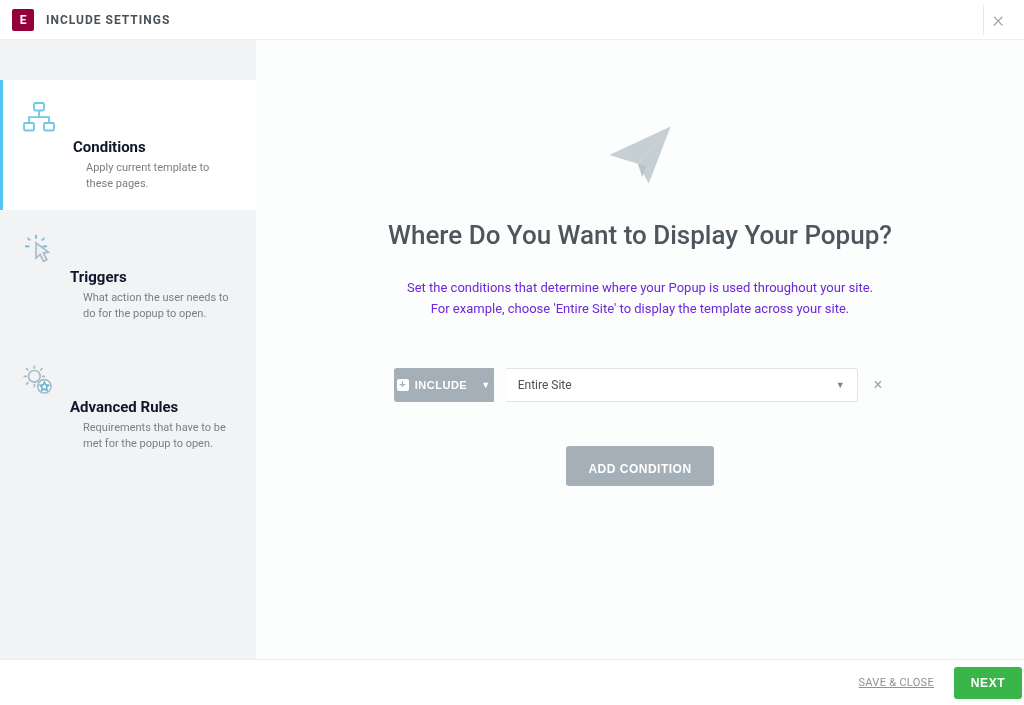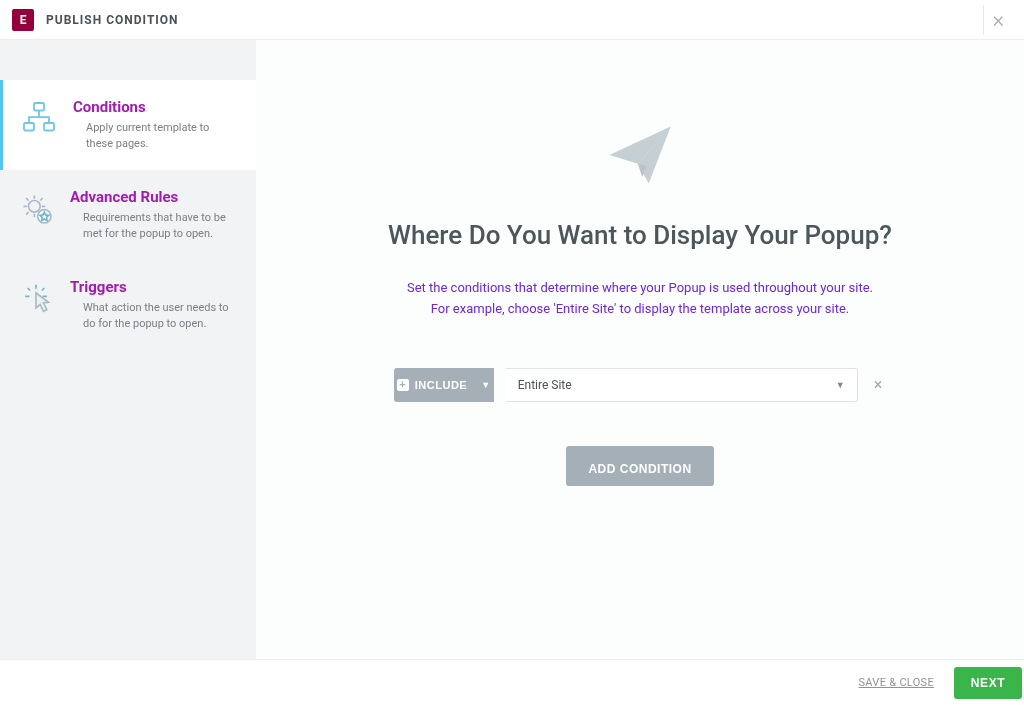--- a/index.html
+++ b/index.html
@@ -9,21 +9,21 @@
   .header .logo { width:22px; height:22px; background:#93003c; display:flex; align-items:center; justify-content:center; border-radius:2px; margin-right:12px; }
   .header .logo span { color:#fff; font-size:12px; font-weight:700;}
   .header .title { font-size:12px; letter-spacing:1px; font-weight:700; color:#4a5157; }
   .header .close { margin-left:auto; color:#a4a9ad; font-size:22px; font-weight:300; padding:4px 8px; cursor:pointer; border-left:1px solid #e6e7e9; line-height:1;}
   .body { flex:1; display:flex; overflow:hidden; }
   .sidebar { width:256px; background:#f1f3f5; display:flex; flex-direction:column; padding-top:40px;}
   .side-item { display:flex; gap:14px; padding:18px 18px 18px 16px; cursor:pointer; }
   .side-item.active { background:#fff; border-left:3px solid #54c4f0; }
   .side-item .icon { width:40px; height:40px; flex:0 0 40px; display:flex; align-items:center; justify-content:center; color:#a9bbc8;}
   .side-item.active .icon { color:#71c8e6; }
-  .side-item .txt .label { font-size:15px; font-weight:700; color:#a21caf; margin-bottom:4px;}
+  .side-item .txt .label { font-size:15px; font-weight:700; color:#0f172a; margin-bottom:4px;margin-top:40px;}
   .side-item .txt .desc { font-size:11px; color:#7a7f85; line-height:1.45;margin-left:13px;}
   .content { flex:1; background:#fcfdfd; display:flex; flex-direction:column; align-items:center; padding:80px 40px 0;}
   .hero-icon { width:70px; height:70px; color:#c6cfd4; margin-bottom:30px;}
   .main-title { font-size:26px; font-weight:500; color:#4d565c; margin-bottom:28px; text-align:right;}
   .subtext { font-size:13px; color:#6d28d9; text-align:center; line-height:1.6; max-width:640px; margin-bottom:48px;}
   .condition-row { display:flex; align-items:center; gap:12px; margin-bottom:44px;}
   .include-btn { background:#a4afb7; color:#fff; font-size:11px; letter-spacing:0.5px; font-weight:700; height:34px; width:100px; border:none; border-radius:3px 0 0 3px; display:flex; align-items:center; justify-content:center; gap:6px; cursor:pointer; position:relative;}
   .include-btn .plus { width:12px; height:12px; background:#fff; color:#a4afb7; border-radius:2px; display:flex; align-items:center; justify-content:center; font-size:11px; font-weight:900; line-height:1;}
   .include-btn .caret { margin-left:8px; font-size:9px;}
   .select-box { background:#fff; border:1px solid #e1e4e7; border-left:none; height:34px; width:352px; border-radius:0 3px 3px 0; display:flex; align-items:center; padding:0 12px; font-size:12px; color:#4a5157; cursor:pointer; position:relative;}
@@ -36,21 +36,21 @@
 </style>
 </head>
 <body>
 
 <div class="modal">
 
   <div class="header">
     <div class="logo">
         <span>E</span>
       </div>
-    <div class="title">PUBLISH CONDITION</div>
+    <div class="title">INCLUDE SETTINGS</div>
     <div class="close">×</div>
   </div>
 
   <div class="body">
 
     <div class="sidebar">
 
       <div class="side-item active">
         <div class="icon">
           <svg viewBox="0 0 48 48" width="40" height="40" fill="none" stroke="currentColor" stroke-width="2.2">
@@ -62,42 +62,42 @@
         </div>
         <div class="txt">
           <div class="label">Conditions</div>
           <div class="desc">Apply current template to these pages.</div>
         </div>
       </div>
 
       <div class="side-item">
         <div class="icon">
           <svg viewBox="0 0 48 48" width="40" height="40" fill="none" stroke="currentColor" stroke-width="2">
+            <path d="M24 18 l0 18 l5 -4 l4 8 l4 -2 l-4 -8 l6 -1 z" fill="currentColor" fill-opacity="0.05"></path>
+            <path d="M24 8 v5 M14 12 l3 3 M34 12 l-3 3 M11 22 h5 M37 22 h-5" stroke="#6eb5d2"></path>
+          </svg>
+        </div>
+        <div class="txt">
+          <div class="label">Triggers</div>
+          <div class="desc">What action the user needs to do for the popup to open.</div>
+        </div>
+      </div>
+
+      <div class="side-item">
+        <div class="icon">
+          <svg viewBox="0 0 48 48" width="40" height="40" fill="none" stroke="currentColor" stroke-width="2">
             <circle cx="22" cy="22" r="7"></circle>
             <path d="M22 9v4 M22 31v4 M9 22h4 M31 22h4 M12 12l3 3 M32 12l-3 3 M12 32l3 -3 M32 32l-3 -3"></path>
             <circle cx="34" cy="34" r="8" fill="#fff"></circle>
             <path d="M34 29 l1.6 3.3 3.6 .5 -2.6 2.5 .6 3.6 -3.2 -1.7 -3.2 1.7 .6 -3.6 -2.6 -2.5 3.6 -.5 z" stroke="#6eb5d2"></path>
           </svg>
         </div>
         <div class="txt">
           <div class="label">Advanced Rules</div>
           <div class="desc">Requirements that have to be met for the popup to open.</div>
-        </div>
-      </div>
-
-      <div class="side-item">
-        <div class="icon">
-          <svg viewBox="0 0 48 48" width="40" height="40" fill="none" stroke="currentColor" stroke-width="2">
-            <path d="M24 18 l0 18 l5 -4 l4 8 l4 -2 l-4 -8 l6 -1 z" fill="currentColor" fill-opacity="0.05"></path>
-            <path d="M24 8 v5 M14 12 l3 3 M34 12 l-3 3 M11 22 h5 M37 22 h-5" stroke="#6eb5d2"></path>
-          </svg>
-        </div>
-        <div class="txt">
-          <div class="label">Triggers</div>
-          <div class="desc">What action the user needs to do for the popup to open.</div>
         </div>
       </div>
 
     </div>
 
     <div class="content">
 
       <div class="hero-icon">
         <svg viewBox="0 0 64 64" width="70" height="70" fill="currentColor">
           <path d="M4 32 L60 6 L40 58 L30 40 Z"></path>

